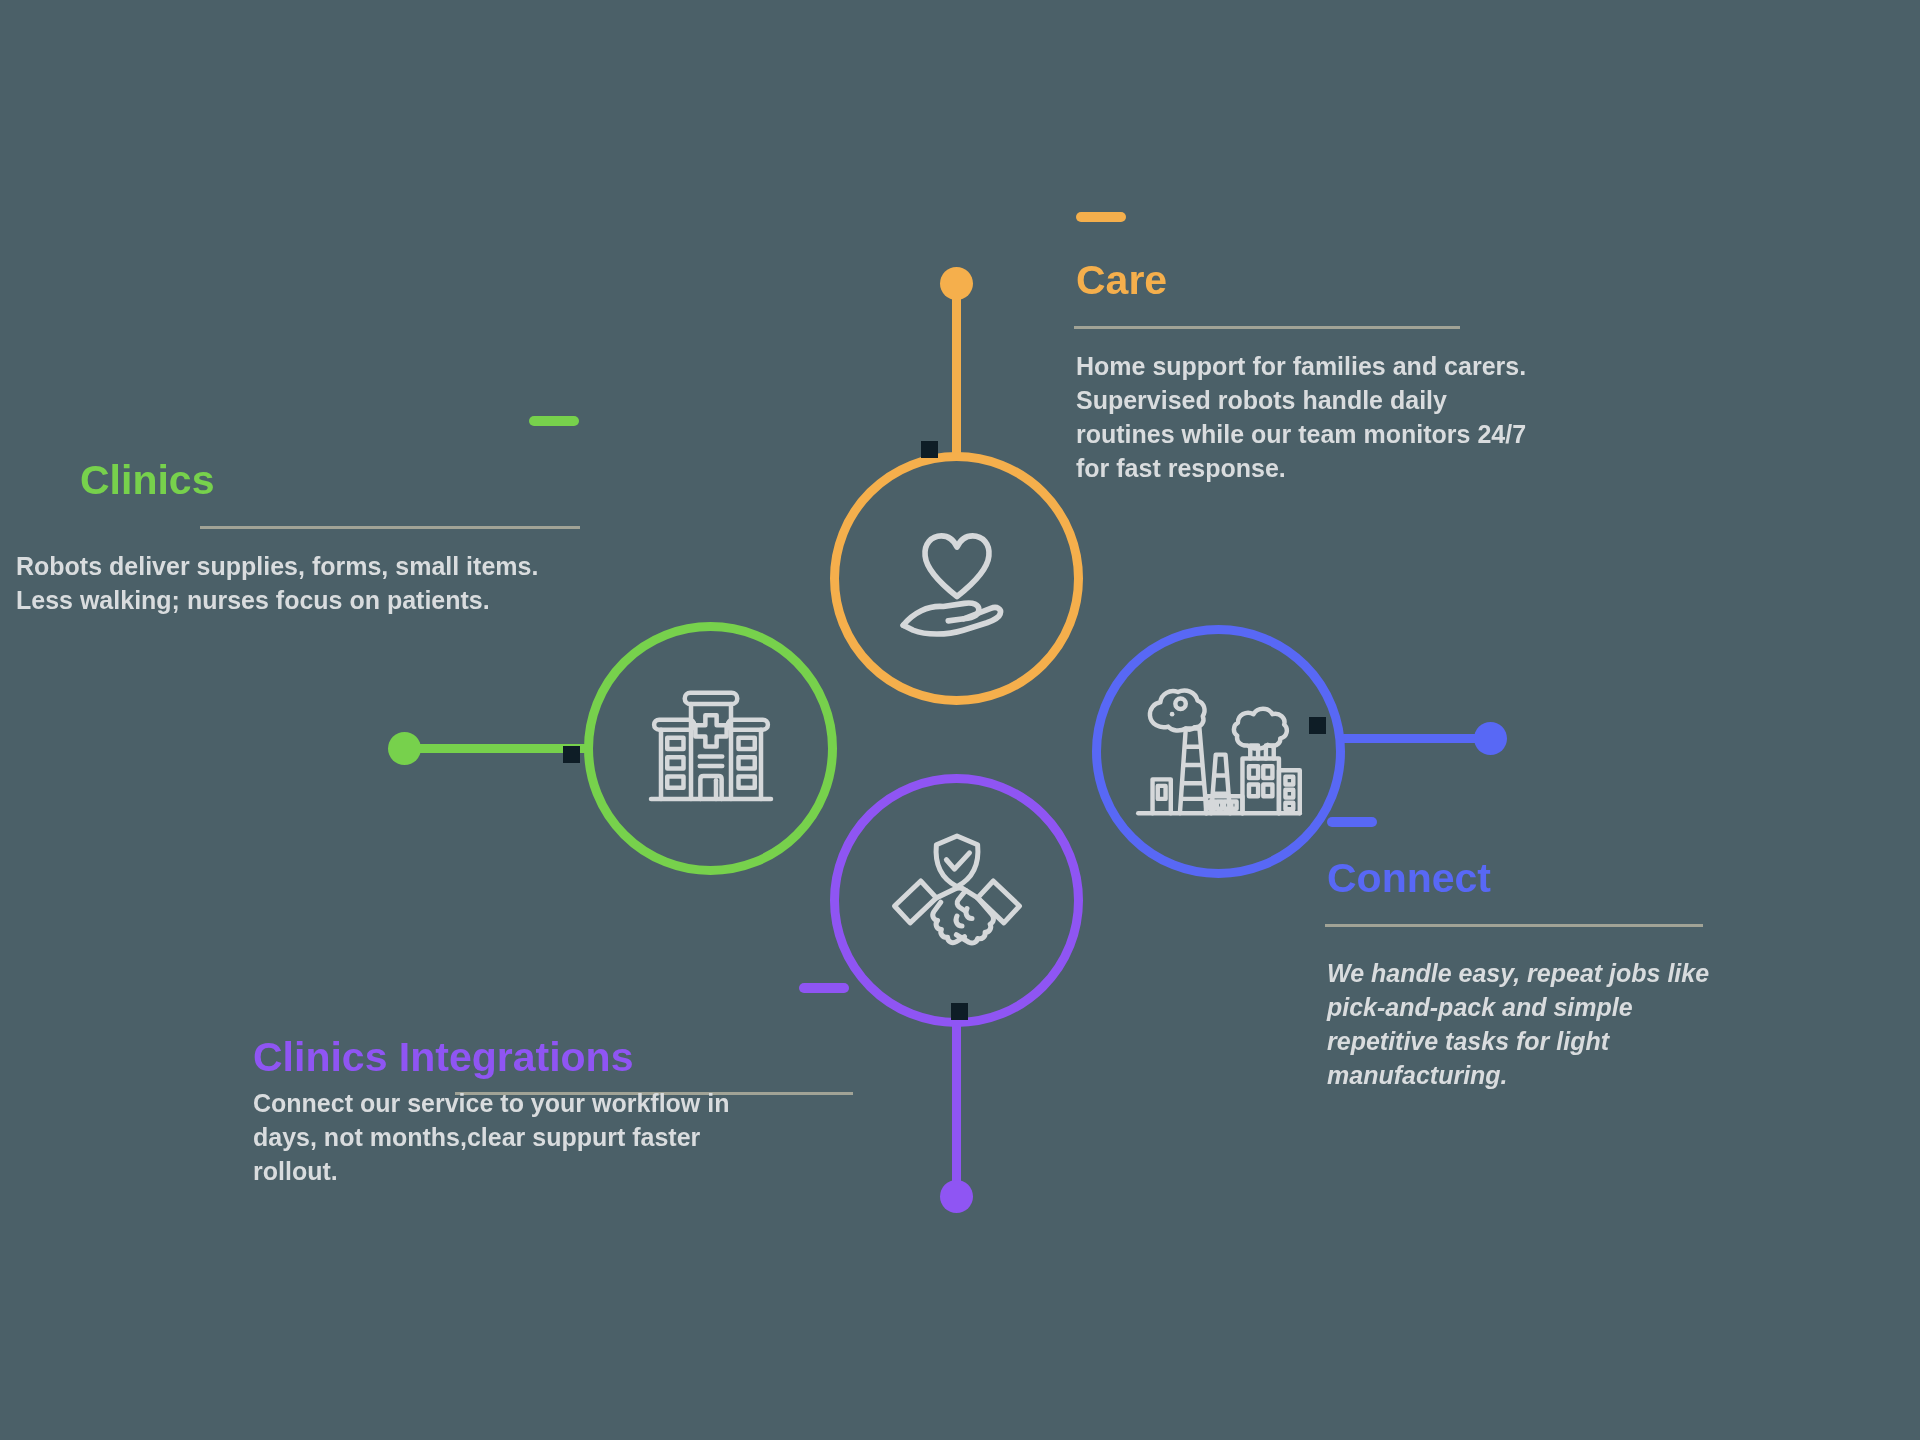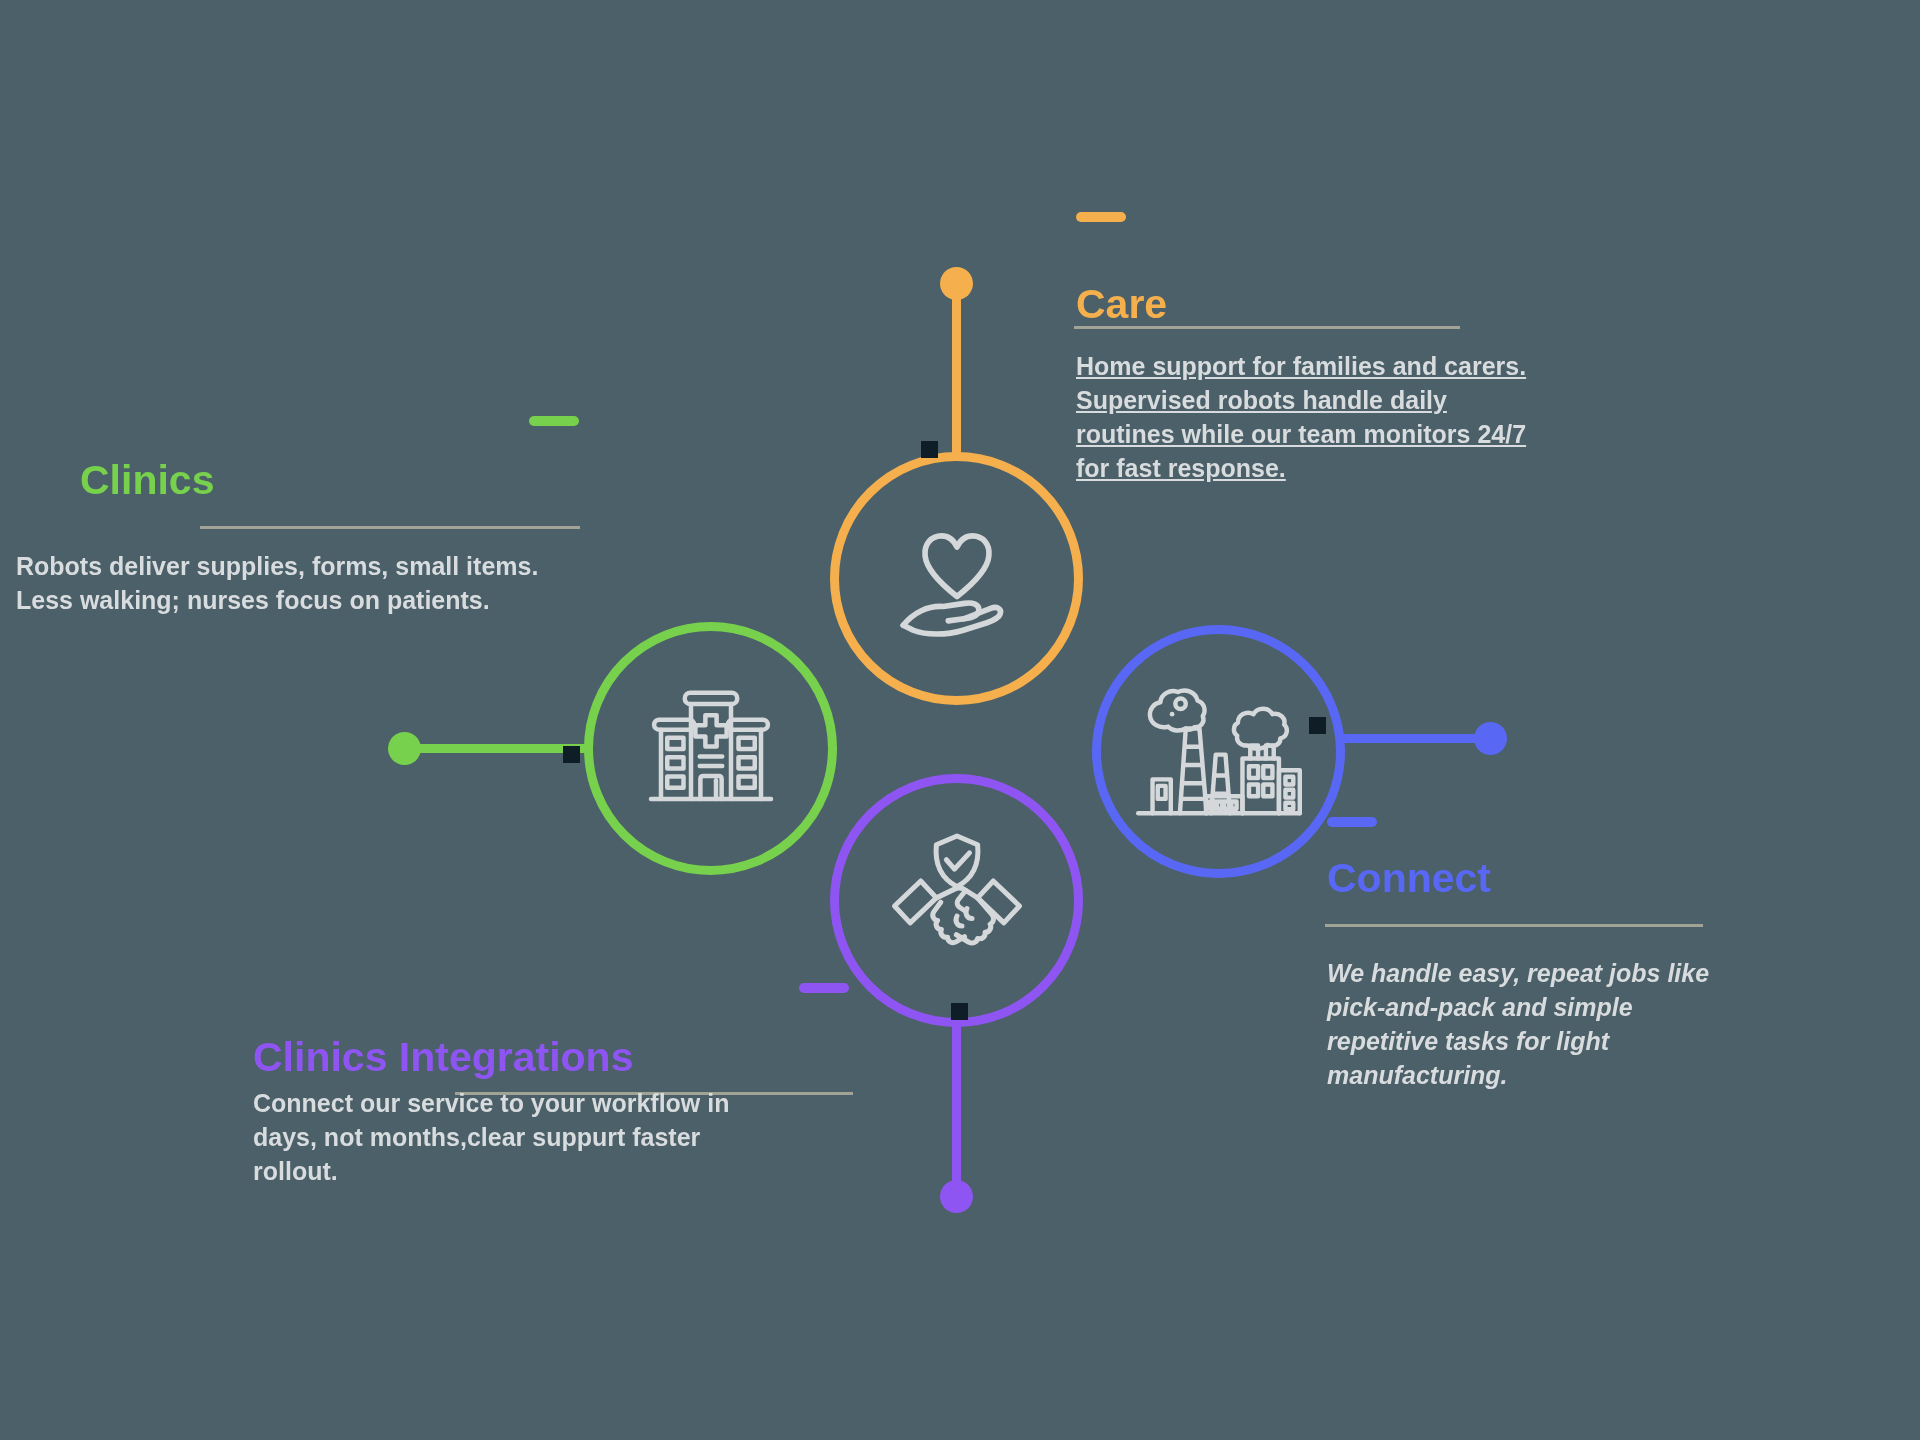--- a/index.html
+++ b/index.html
@@ -41,23 +41,23 @@
   <span class="abs b-care" style="left:952px; top:282px; width:9px; height:172px;"></span>
   <div class="abs ring bd-care" style="left:830px; top:452px;">
     <svg class="licon" width="150" height="150" viewBox="0 0 120 120" stroke-width="4.5">
       <path d="M60 74 C46 63 35.5 52 34.5 41.5 C33.5 32 39.5 25.5 47.5 25.5 C53 25.5 57.5 29 60 34.5 C62.5 29 67 25.5 72.5 25.5 C80.5 25.5 86.5 32 85.5 41.5 C84.5 52 74 63 60 74 Z"></path>
       <path d="M17 97 C25 87 37 81 49 82 L66 79.5 C73 78.5 77.5 80.5 77.5 84.5 C77.5 88.5 72.5 91 65.5 91.8 L53 93.5"></path>
       <path d="M65.5 91.8 L87 83.5 C92 81.5 96 84 94.5 88 C93.5 91 89.5 93 84 95 L65 101 C52 105 35 105 25 101 L17 97"></path>
     </svg>
   </div>
   <span class="abs node" style="left:921px; top:441px;"></span>
   <span class="abs dash b-care" style="left:1076px; top:212px;"></span>
-  <h2 class="abs title c-care" style="left:1076px; top:258px;margin-top:24px;">Care</h2>
+  <h2 class="abs title c-care" style="left:1076px; top:258px;">Care</h2>
   <span class="abs divider" style="left:1074px; top:326px; width:386px;"></span>
-  <p class="abs desc" style="left:1076px; top:349px; width:520px;text-decoration:underline;">Home support for families and carers.
+  <p class="abs desc" style="left:1076px; top:349px; width:520px;">Home support for families and carers.
 Supervised robots handle daily
 routines while our team monitors 24/7
 for fast response.</p>
 </div>
 
 <div>
   <span class="abs dot b-clinics" style="left:388px; top:732px;"></span>
   <span class="abs b-clinics" style="left:404px; top:744px; width:185px; height:9px;"></span>
   <div class="abs ring bd-clinics" style="left:584px; top:622px;">
     <svg class="licon" width="150" height="150" viewBox="0 0 120 120" stroke-width="3.6">

